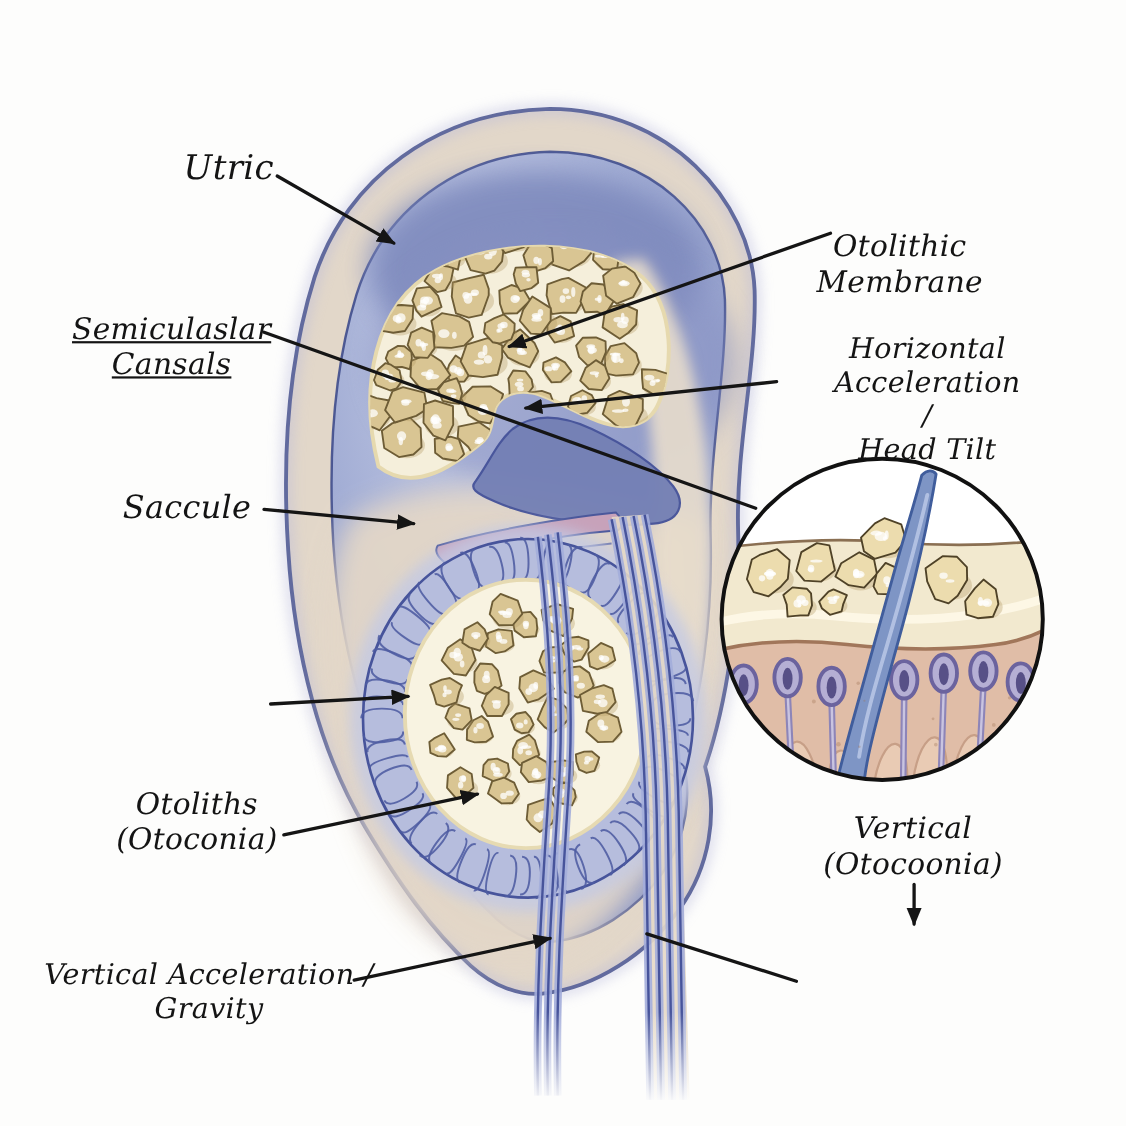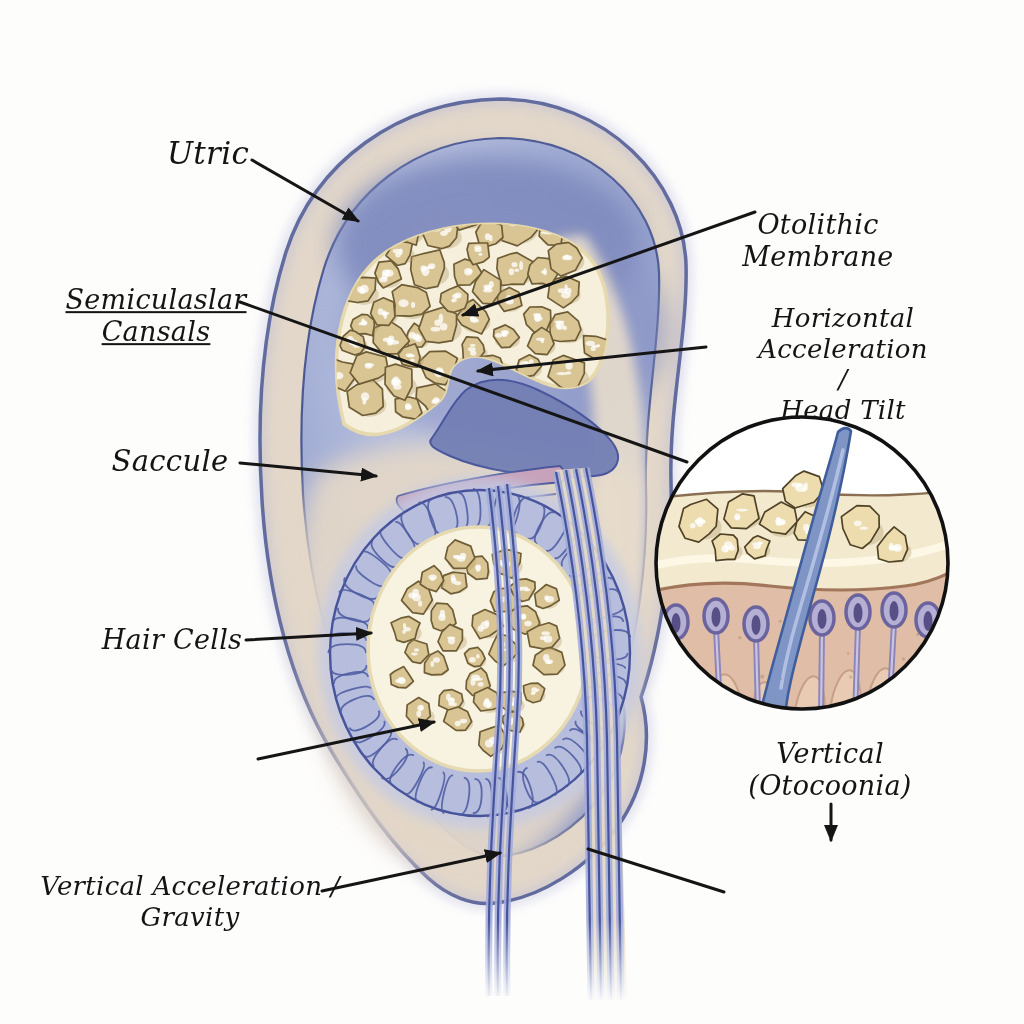--- a/index.html
+++ b/index.html
@@ -698,21 +698,22 @@
     <line x1="322" y1="891" x2="500" y2="853" marker-end="url(#ah)"></line>
     <line x1="588" y1="849" x2="724" y2="892"></line>
     <line x1="831" y1="804" x2="831" y2="840" marker-end="url(#ah)"></line>
   </g>
 </svg>
 
 <div class="lbl f31" style="left:208px;top:153px;">Utric</div>
 <div class="lbl f27" style="left:156px;top:316px;text-decoration:underline;">Semiculaslar
 Cansals</div>
 <div class="lbl f29" style="left:170px;top:461px;">Saccule</div>
-<div class="lbl f27" style="left:172px;top:640px;">Hair Cells</div>
+<div class="lbl f27" style="left:179px;top:748px;">Otoliths
+(Otoconia)</div>
 <div class="lbl f26" style="left:190px;top:902px;">Vertical Acceleration /
 Gravity</div>
 <div class="lbl f27" style="left:818px;top:241px;">Otolithic
 Membrane</div>
 <div class="lbl f26" style="left:843px;top:364px;">Horizontal Acceleration /
 Head Tilt</div>
 <div class="lbl f27" style="left:830px;top:770px;text-align:center;">Vertical
 (Otocoonia)</div>
 
 </div>

